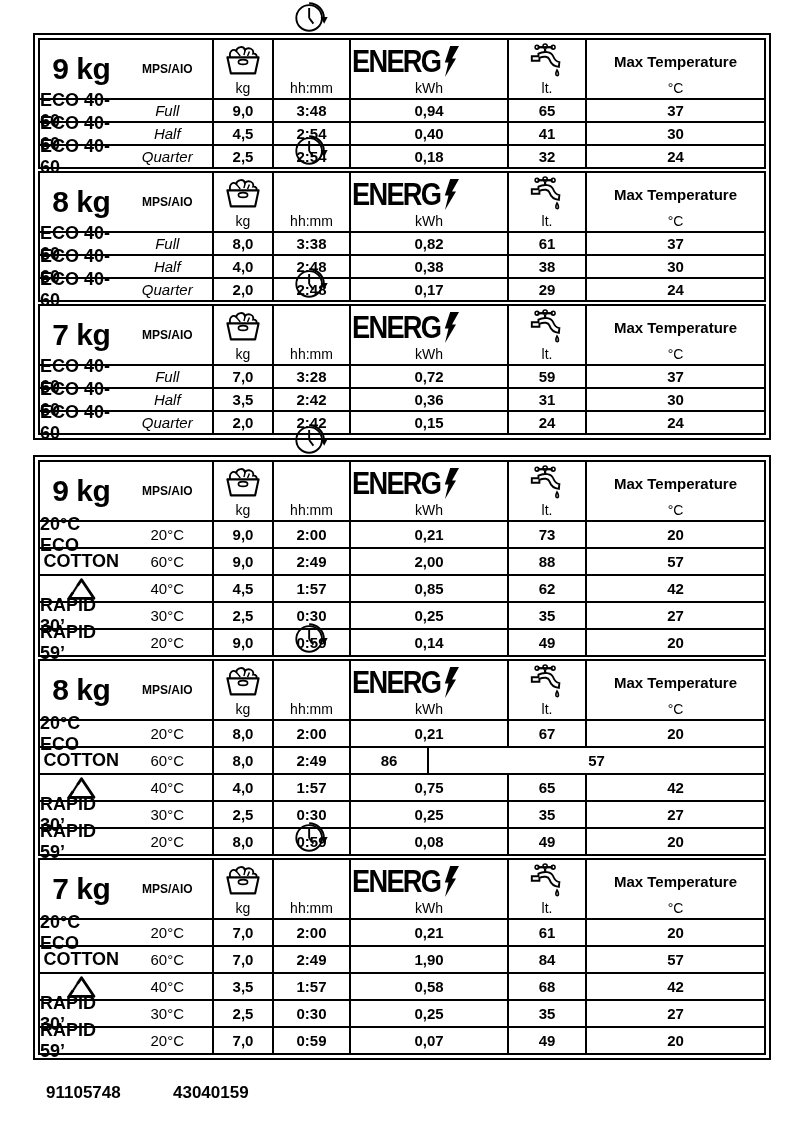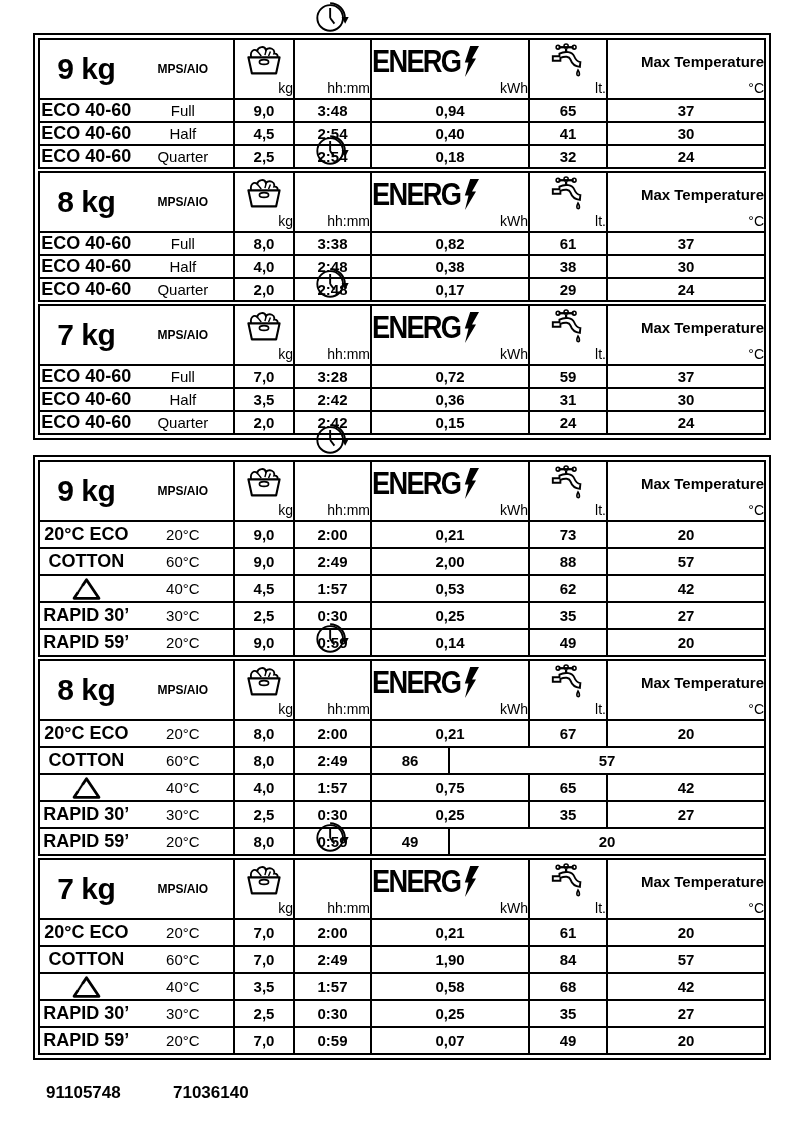--- a/index.html
+++ b/index.html
@@ -15,50 +15,50 @@
 
   .wtable{border:2px solid #000;background:#fff;}
   .thead{display:flex;height:58px;}
   .trow{display:flex;border-top:2px solid #000;}
   .s1 .trow{height:21px;}
   .s2 .trow{height:25px;}
 
   .cell{box-sizing:border-box;}
   .thead .cell,.trow .cell{display:flex;}
   .thead .cell:not(:first-child),.trow .cell:not(:first-child){border-left:2px solid #000;}
-  .c1{width:193px;}
+  .c1{width:172px;}
   .c2{width:60px;}
   .c3{width:77px;gap:44px;}
   .c4{width:158px;}
   .c5{width:78px;}
   .c6{flex:1;}
 
   
-  .hcol{flex-direction:column;align-items:flex-end;justify-content:flex-end;padding:3px 0 2px;}
+  .hcol{flex-direction:column;align-items:center;justify-content:flex-end;padding:3px 0 2px;}
   .icon-wrap{flex:1;display:flex;align-items:center;justify-content:center;width:100%;}
   .unit{font-size:14px;line-height:16px;font-weight:400;}
   .hrow{flex-direction:row;align-items:center;}
   .half{flex:0 0 48%;display:flex;align-items:center;justify-content:center;}
   .half.wide{flex:1;}
   .capacity{font-size:30px;font-weight:bold;letter-spacing:-.5px;}
   .brand{font-size:12px;font-weight:bold;}
   .temp-title{flex:1;display:flex;align-items:center;justify-content:center;
               font-size:15px;font-weight:bold;}
   .energy-logo{flex:1;display:flex;align-items:center;justify-content:flex-start;
                width:100%;padding-left:1px;overflow:hidden;}
   .eword{font-size:31px;font-weight:bold;letter-spacing:-2px;
          transform:scaleX(.88);transform-origin:left center;line-height:1;}
   .bolt{margin-left:-8px;}
 
   
   .val{align-items:center;justify-content:center;font-weight:bold;font-size:15px;}
   .rrow{display:flex;}
   .prog{font-weight:bold;font-size:18px;}
   .load{font-weight:normal;font-size:15px;}
-  .s1 .load{font-weight:400;}
+  .s1 .load{font-weight:400;font-style:italic;}
 
   .footer{position:absolute;top:1083px;left:0;width:802px;font-weight:bold;font-size:17px;}
   .footer .code-left{position:absolute;left:46px;}
   .footer .code-right{position:absolute;left:173px;}
 
   svg{display:block;}
 </style>
 </head>
 <body>
 
@@ -459,21 +459,21 @@
                 <svg width="31" height="24" viewBox="0 0 34 27">
     <path d="M17 3 L31 24 H3 Z" fill="none" stroke="#000" stroke-width="3.2" stroke-linejoin="round"></path>
     <path d="M12.5 9.5 L7.5 17.5" fill="#fff" stroke="#fff" stroke-width="4"></path>
     <path d="M12.5 9.5 L7.5 17.5" fill="none" stroke="#000" stroke-width="2.4" stroke-linecap="round"></path>
   </svg>
               </div>
       <div class="half wide load">40°C</div>
     </div>
     <div class="cell c2 val">4,5</div>
     <div class="cell c3 val">1:57</div>
-    <div class="cell c4 val">0,53</div>
+    <div class="cell c4 val">0,85</div>
     <div class="cell c5 val">62</div>
     <div class="cell c6 val">42</div>
   </div>
 
   <div class="trow">
     <div class="cell c1 rrow">
       <div class="half prog">RAPID 30’</div>
       <div class="half wide load">30°C</div>
     </div>
     <div class="cell c2 val">2,5</div>
@@ -612,20 +612,21 @@
     <div class="cell c6 val">27</div>
   </div>
 
   <div class="trow">
     <div class="cell c1 rrow">
       <div class="half prog">RAPID 59’</div>
       <div class="half wide load">20°C</div>
     </div>
     <div class="cell c2 val">8,0</div>
     <div class="cell c3 val">0:59</div>
+    <div class="cell c4 val">0,08</div>
     <div class="cell c5 val">49</div>
     <div class="cell c6 val">20</div>
   </div>
 </div>
   </div>
 
   <div class="wtable">
     <div class="thead">
       <div class="cell c1 hrow">
         <div class="half">
@@ -751,15 +752,15 @@
     <div class="cell c4 val">0,07</div>
     <div class="cell c5 val">49</div>
     <div class="cell c6 val">20</div>
   </div>
 </div>
   </div>
 </div>
 
   <div class="footer">
     <span class="code-left">91105748</span>
-    <span class="code-right">71036140</span>
+    <span class="code-right">43040159</span>
   </div>
 </div>
 
 </body></html>

